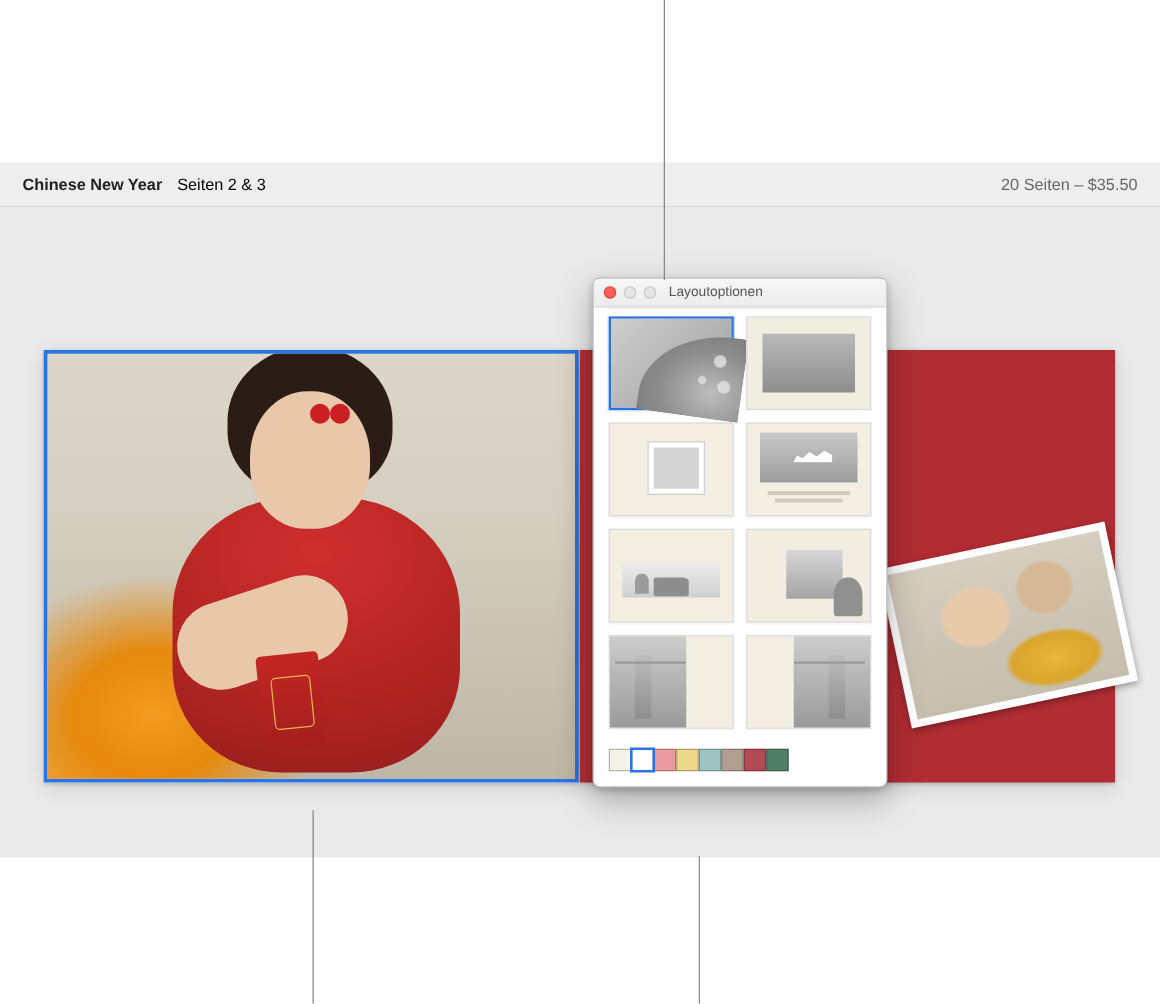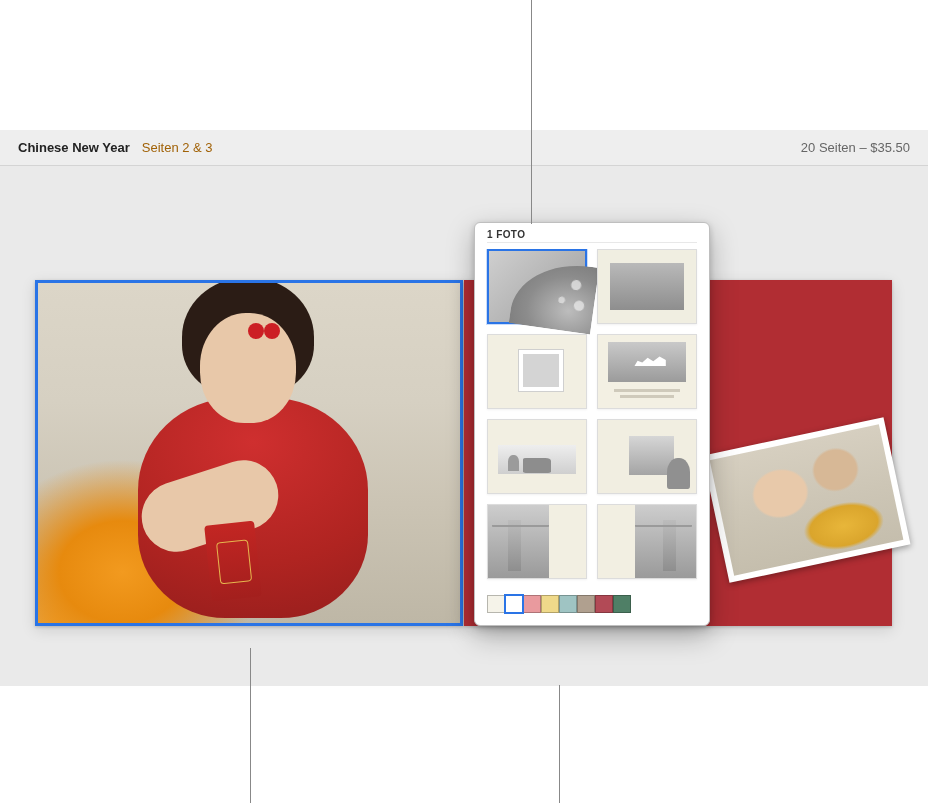--- a/index.html
+++ b/index.html
@@ -28,21 +28,21 @@
     box-sizing: border-box;
     font-size: 13px;
     color: #333;
   }
   .header-title {
     font-weight: 600;
     color: #222;
   }
   .header-sub {
     margin-left: 12px;
-    color: #a16207;
+    color: #000000;
     font-weight: 400;
   }
   .header-right {
     margin-left: auto;
     color: #666;
   }
 
   
   .spread-area {
     position: absolute;
@@ -315,22 +315,29 @@
 
   <div class="page page-right">
     <div class="tilted-photo">
       <div class="inner"></div>
     </div>
   </div>
 
 </div>
 
 <div class="popover">
-
-  <div class="popover-section-label">1 FOTO</div>
+  <div class="popover-titlebar">
+    <div class="traffic">
+      <span class="tl-close"></span>
+      <span class="tl-min"></span>
+      <span class="tl-max"></span>
+    </div>
+    <span>Layoutoptionen</span>
+  </div>
+
   <div class="popover-sep"></div>
 
   <div class="layout-grid" id="layout-grid">
       <div class="layout-thumb t-full selected">
         <div class="pic"></div>
         <div class="wing"></div>
       </div>
       <div class="layout-thumb t-inset">
         <div class="pic">
           <div class="mtn"></div>

